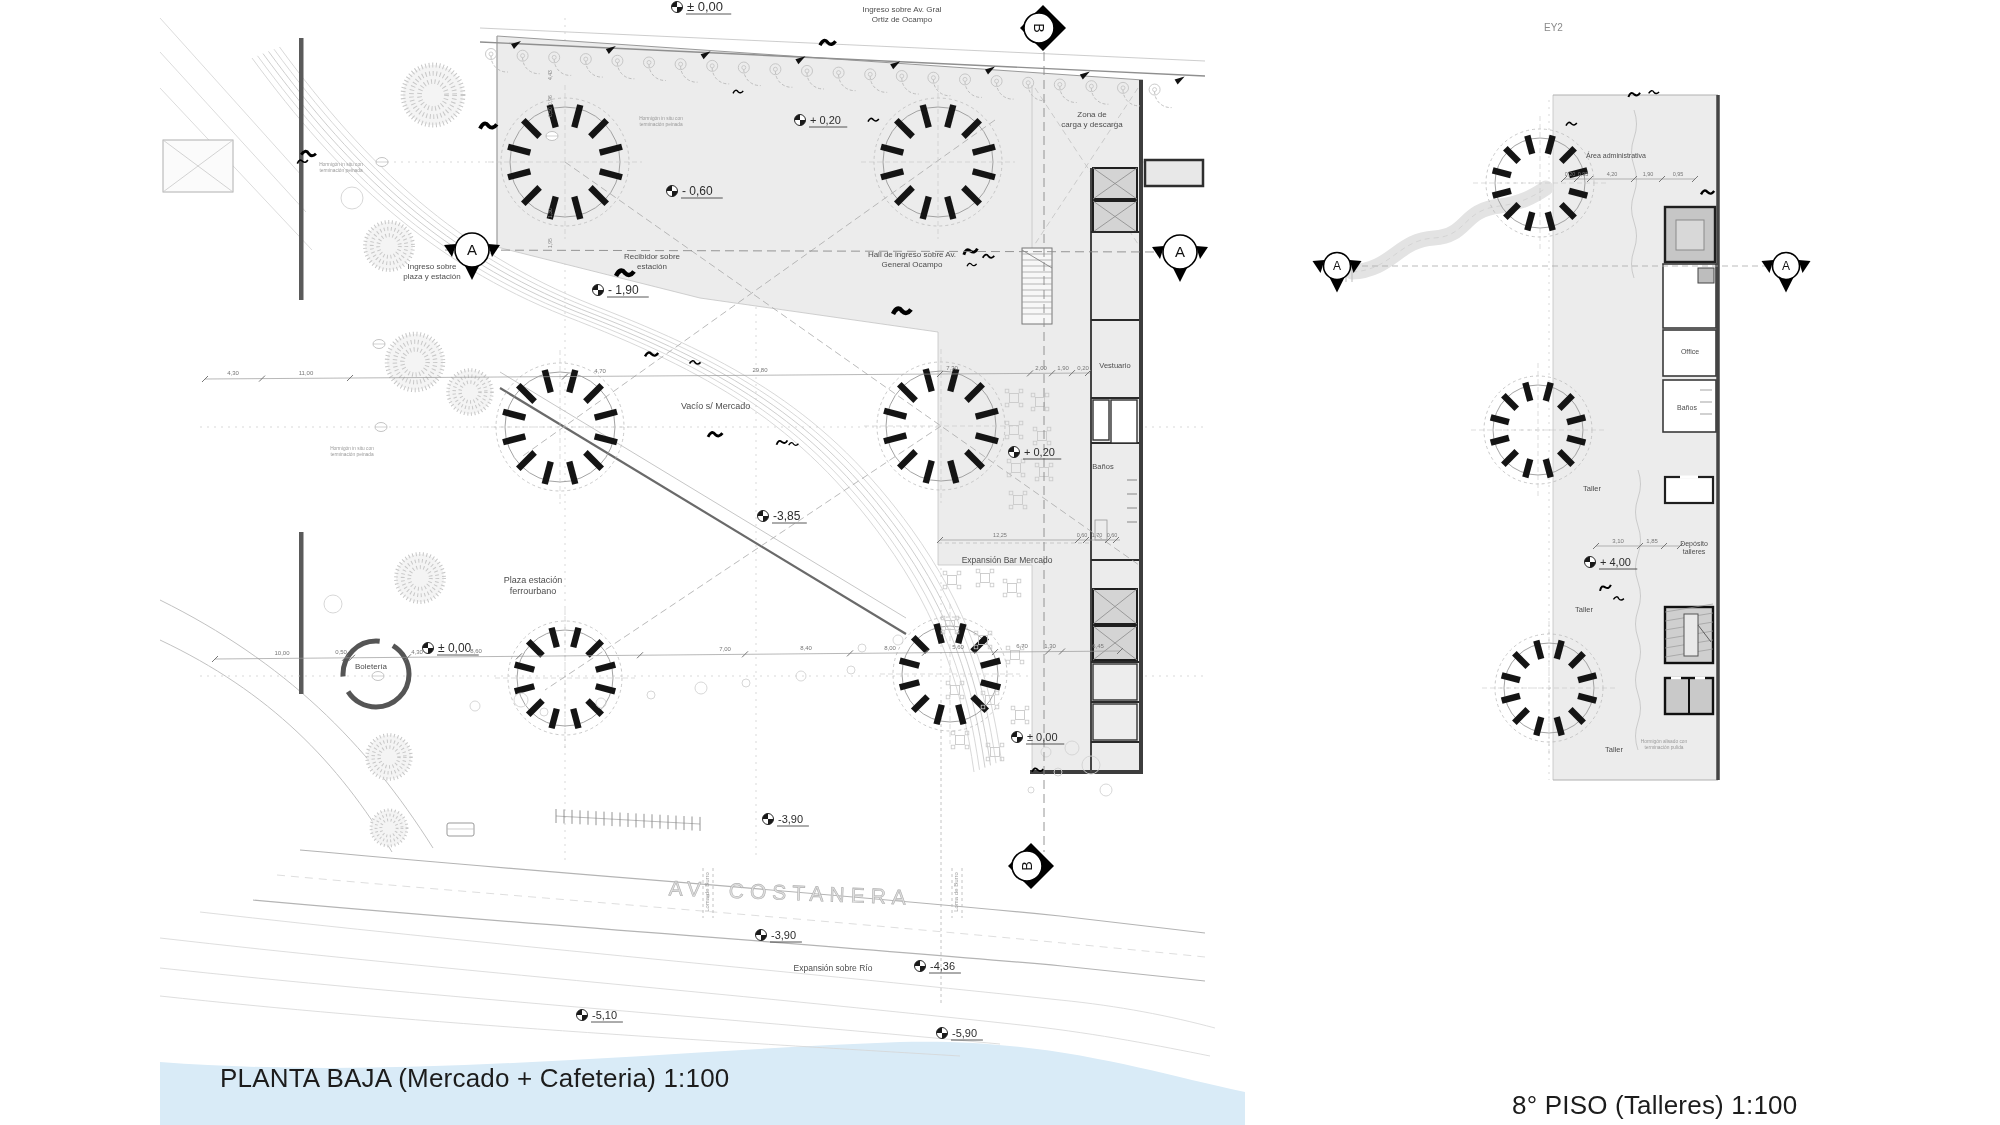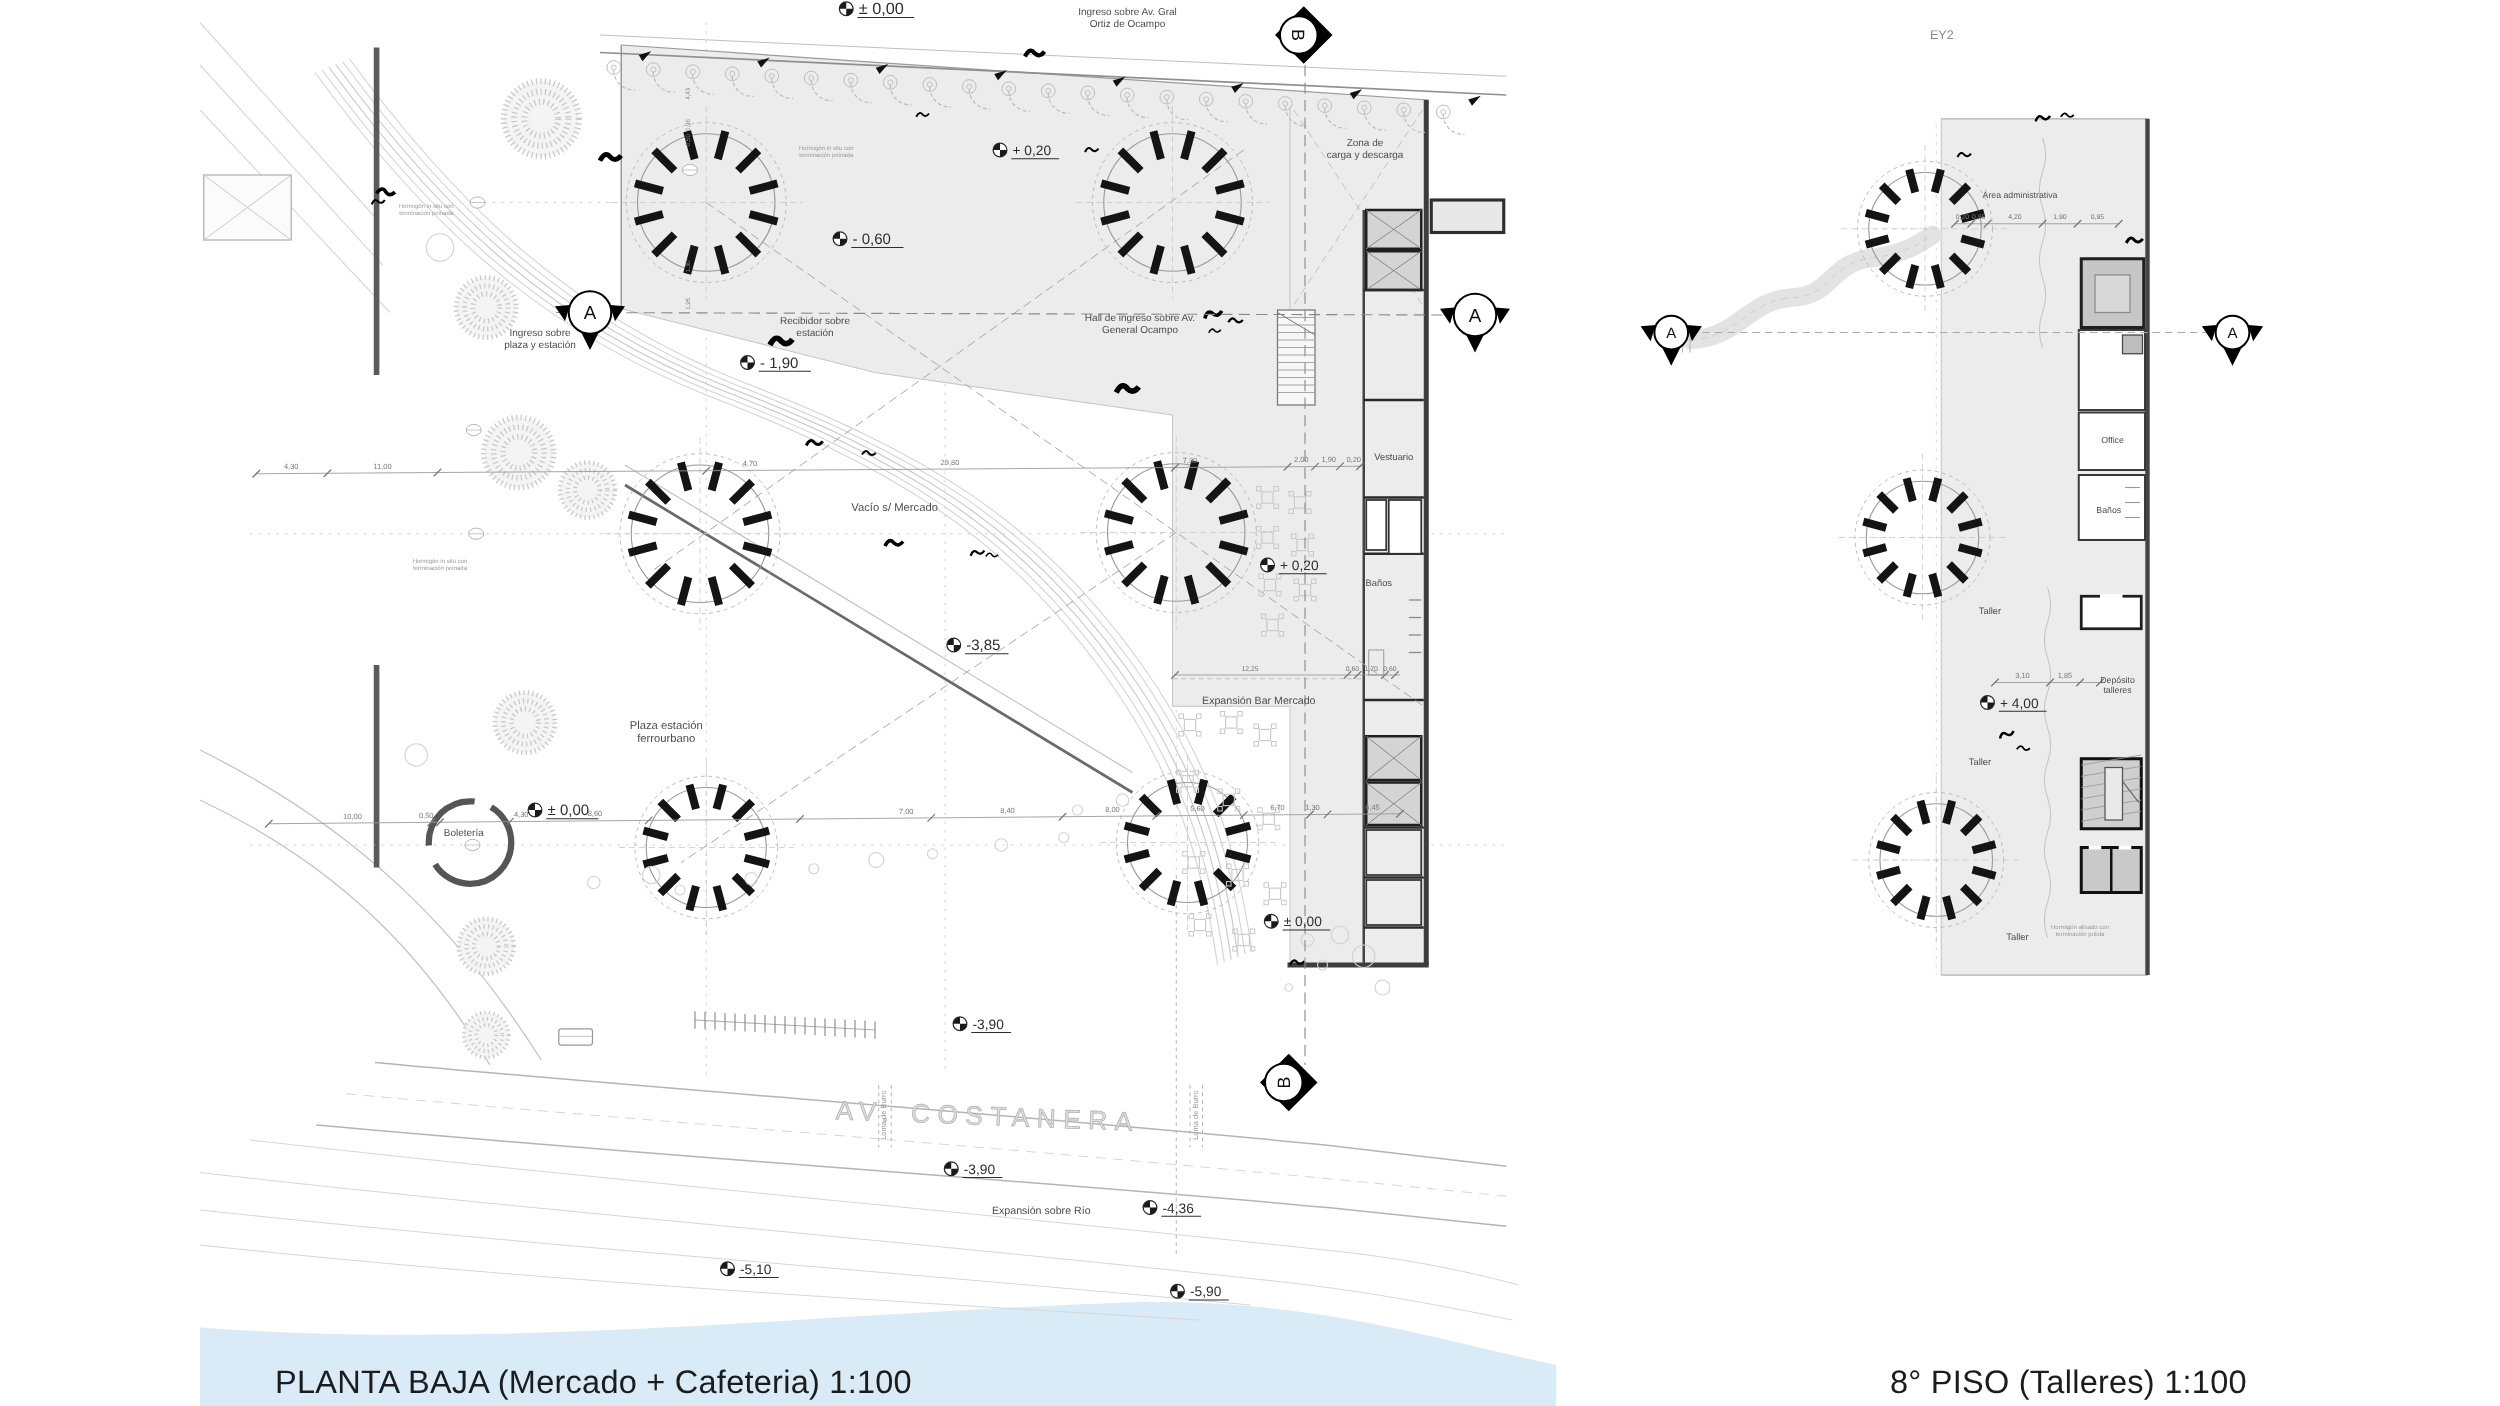--- a/index.html
+++ b/index.html
@@ -1,20 +1,20 @@
 <!DOCTYPE html>
 <html><head>
 <meta charset="utf-8">
 <style>
   html,body{margin:0;padding:0;background:#ffffff;}
   body{font-family:"Liberation Sans", sans-serif;}
   .stage{position:relative;width:2000px;height:1125px;background:#ffffff;overflow:hidden;}
   .stage svg{position:absolute;left:0;top:0;}
   .sheet-title{position:absolute;color:#1c1c1c;font-size:26px;letter-spacing:0.2px;white-space:nowrap;}
-  #title-left{left:220px;top:1090px;}
+  #title-left{left:220px;top:1063px;}
   #title-right{left:1512px;top:1090px;}
 </style>
 </head>
 <body>
 
 <div class="stage">
   <svg id="plan-svg" width="2000" height="1125" viewBox="0 0 2000 1125">
       <g>
         <path d="M160,1062 C400,1080 640,1052 900,1042 C1050,1038 1150,1072 1245,1092 L1245,1125 L160,1125 Z" fill="#d9ebf7" stroke-width="0"></path>
       </g>

